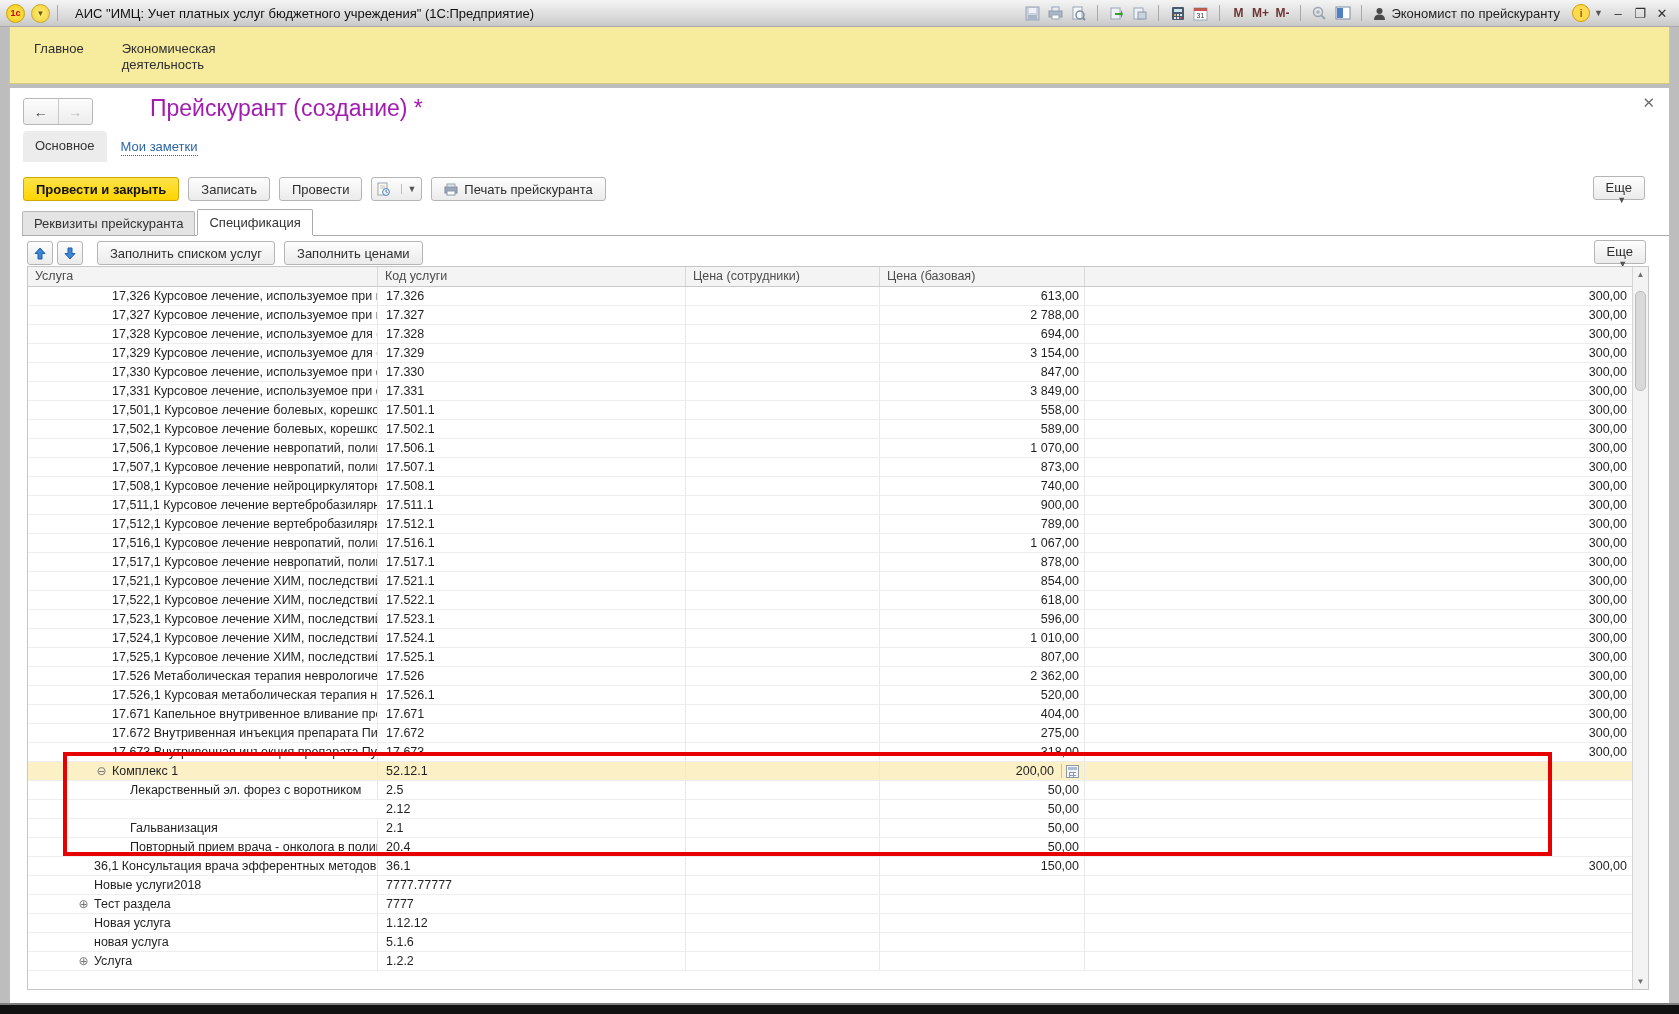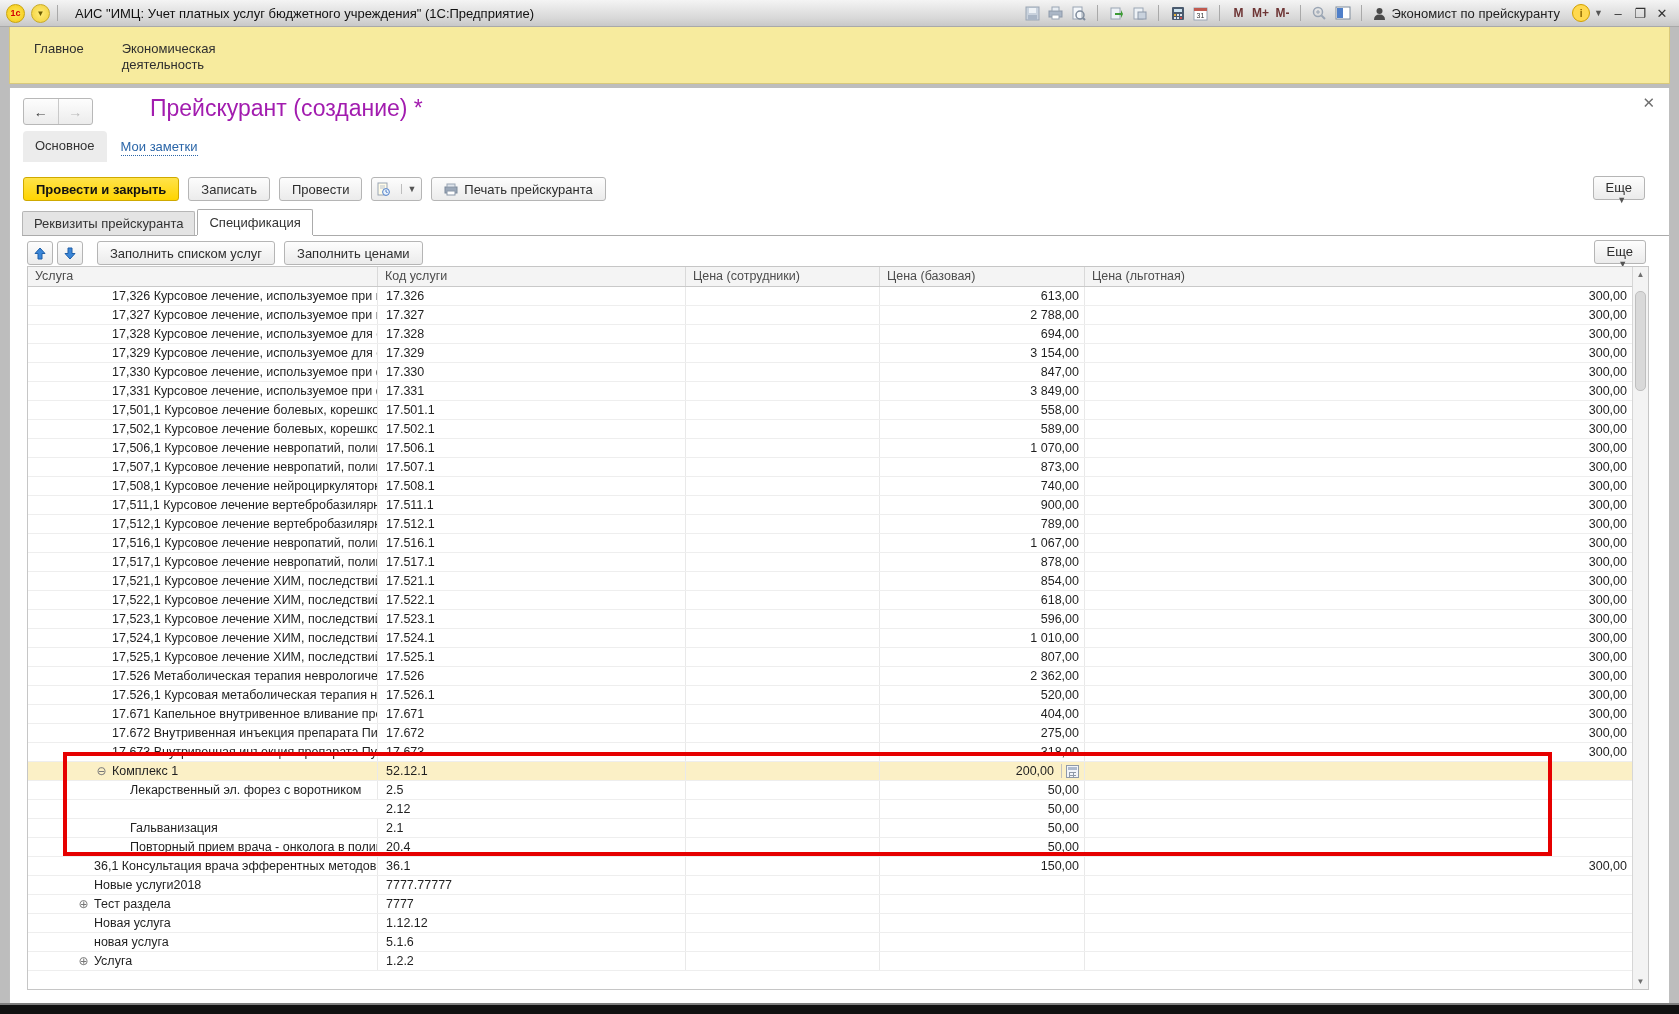--- a/index.html
+++ b/index.html
@@ -294,21 +294,20 @@
     </div>
   </div>
 
   <div class="table">
     <div class="tinner">
       <div class="thead">
         <div class="th c-service">Услуга</div>
         <div class="th c-code" style="padding-left:7px">Код услуги</div>
         <div class="th c-emp">Цена (сотрудники)</div>
         <div class="th c-base" style="justify-content:flex-start;padding-right:0;text-align:left">Цена (базовая)</div>
-        <div class="th c-disc" style="justify-content:flex-start;padding-right:0;text-align:left;flex:1 1 auto;border-right:none">Цена (льготная)</div>
       </div>
       <div>
           <div class="trow">
             <div class="cell c-service" style="padding-left: 84px;">
               <span>17,326 Курсовое лечение,  используемое при выз...</span>
             </div>
             <div class="cell c-code">17.326</div>
             <div class="cell c-emp"></div>
             <div class="cell c-base">
               <span>613,00</span>

